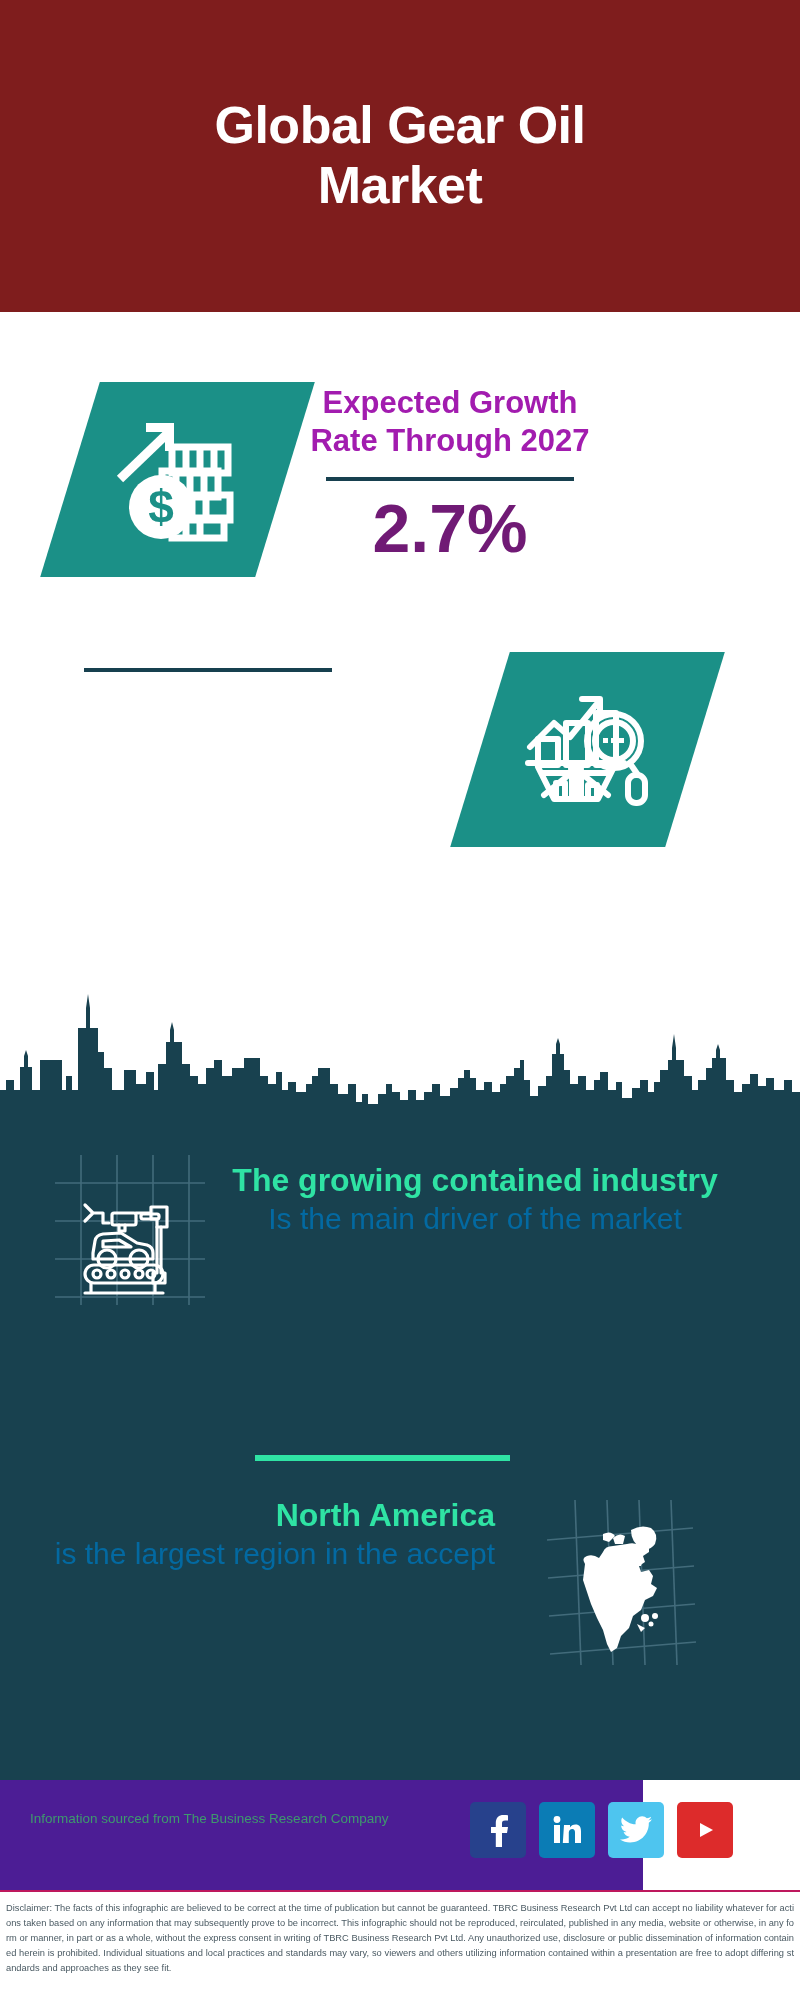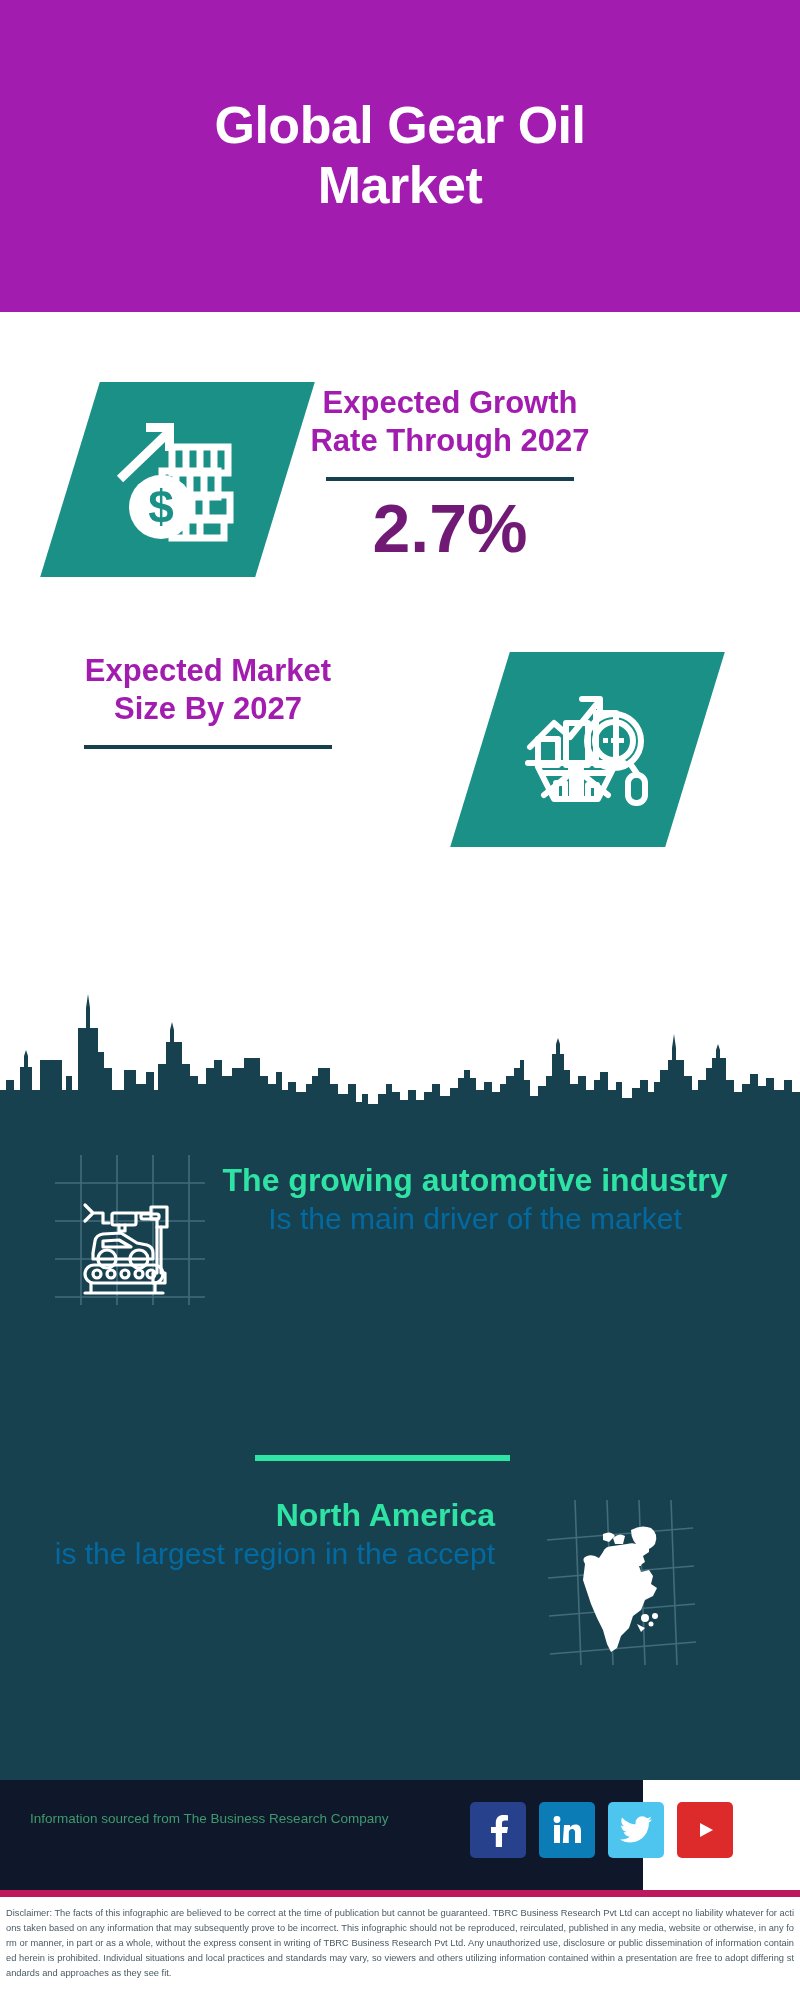--- a/index.html
+++ b/index.html
@@ -15,21 +15,21 @@
     height: 2000px;
     overflow: hidden;
     background: #ffffff;
   }
 
   
   .header {
     position: absolute;
     left: 0; top: 0;
     width: 800px; height: 312px;
-    background: #a21caf;
+    background: #7f1d1d;
     display: flex;
     align-items: center;
     justify-content: center;
   }
   .header-title {
     color: #ffffff;
     font-size: 52px;
     font-weight: bold;
     line-height: 1.15;
     text-align: center;
@@ -135,21 +135,21 @@
 
   
   .row-region { left: 20px; top: 1495px; width: 475px; text-align: right; }
   .icon-map { left: 545px; top: 1500px; }
 
   
   .footer {
     position: absolute;
     left: 0; top: 1780px;
     width: 643px; height: 110px;
-    background: #0f172a;
+    background: #4c1d95;
   }
   .source-text {
     position: absolute;
     left: 30px; top: 27px;
     color: #3e9a6d;
     font-size: 13.5px;
     line-height: 1.75;
   }
   .socials {
     position: absolute;
@@ -169,21 +169,21 @@
   .s-tw { background: #4ec5ef; }
   .s-yt { background: #dd2b2b; }
   .social svg { display: block; }
 
   
   .disclaimer-wrap {
     position: absolute;
     left: 0; top: 1890px;
     width: 800px; height: 110px;
     background: #ffffff;
-    border-top: 7px solid #be185d;
+    border-top: 2px solid #be185d;
     padding: 9px 6px 0 6px;
   }
   .disclaimer {
     color: #4a5a63;
     font-size: 9.3px;
     line-height: 1.62;
     text-align: justify;
     word-break: break-all;
   }
 </style>
@@ -228,22 +228,20 @@
     </div>
 
     <div class="stat-block block-growth">
       <div class="stat-heading">Expected Growth
 Rate Through 2027</div>
       <div class="stat-rule"></div>
       <div class="stat-value">2.7%</div>
     </div>
 
     <div class="stat-block block-size">
-      <div class="stat-heading">Expected Market
-Size By 2027</div>
       <div class="stat-rule"></div>
     </div>
 
     <div class="badge badge-size">
       <div class="badge-inner">
         <svg width="128" height="125" viewBox="0 0 128 125">
           <g fill="none" stroke="#ffffff" stroke-width="6" stroke-linejoin="round" stroke-linecap="round">
             <polyline points="6,60 30,36 46,50 72,18"></polyline>
             <polyline points="58,12 76,12 76,30"></polyline>
             <rect x="14" y="52" width="20" height="26"></rect>
@@ -312,21 +310,21 @@
         <circle cx="56" cy="119" r="4"></circle>
         <circle cx="70" cy="119" r="4"></circle>
         <circle cx="84" cy="119" r="4"></circle>
         <circle cx="96" cy="119" r="4"></circle>
         <path d="M36 128 L36 138 M100 128 L100 138 M30 138 L108 138"></path>
       </g>
     </svg>
   </div>
 
   <div class="info-row row-driver">
-    <div class="info-title">The growing automotive industry</div>
+    <div class="info-title">The growing contained industry</div>
     <div class="info-sub">Is the main driver of the market</div>
   </div>
 
   <div class="mint-divider"></div>
 
   <div class="info-row row-region">
     <div class="info-title">North America</div>
     <div class="info-sub">is the largest region in the accept</div>
   </div>
 

